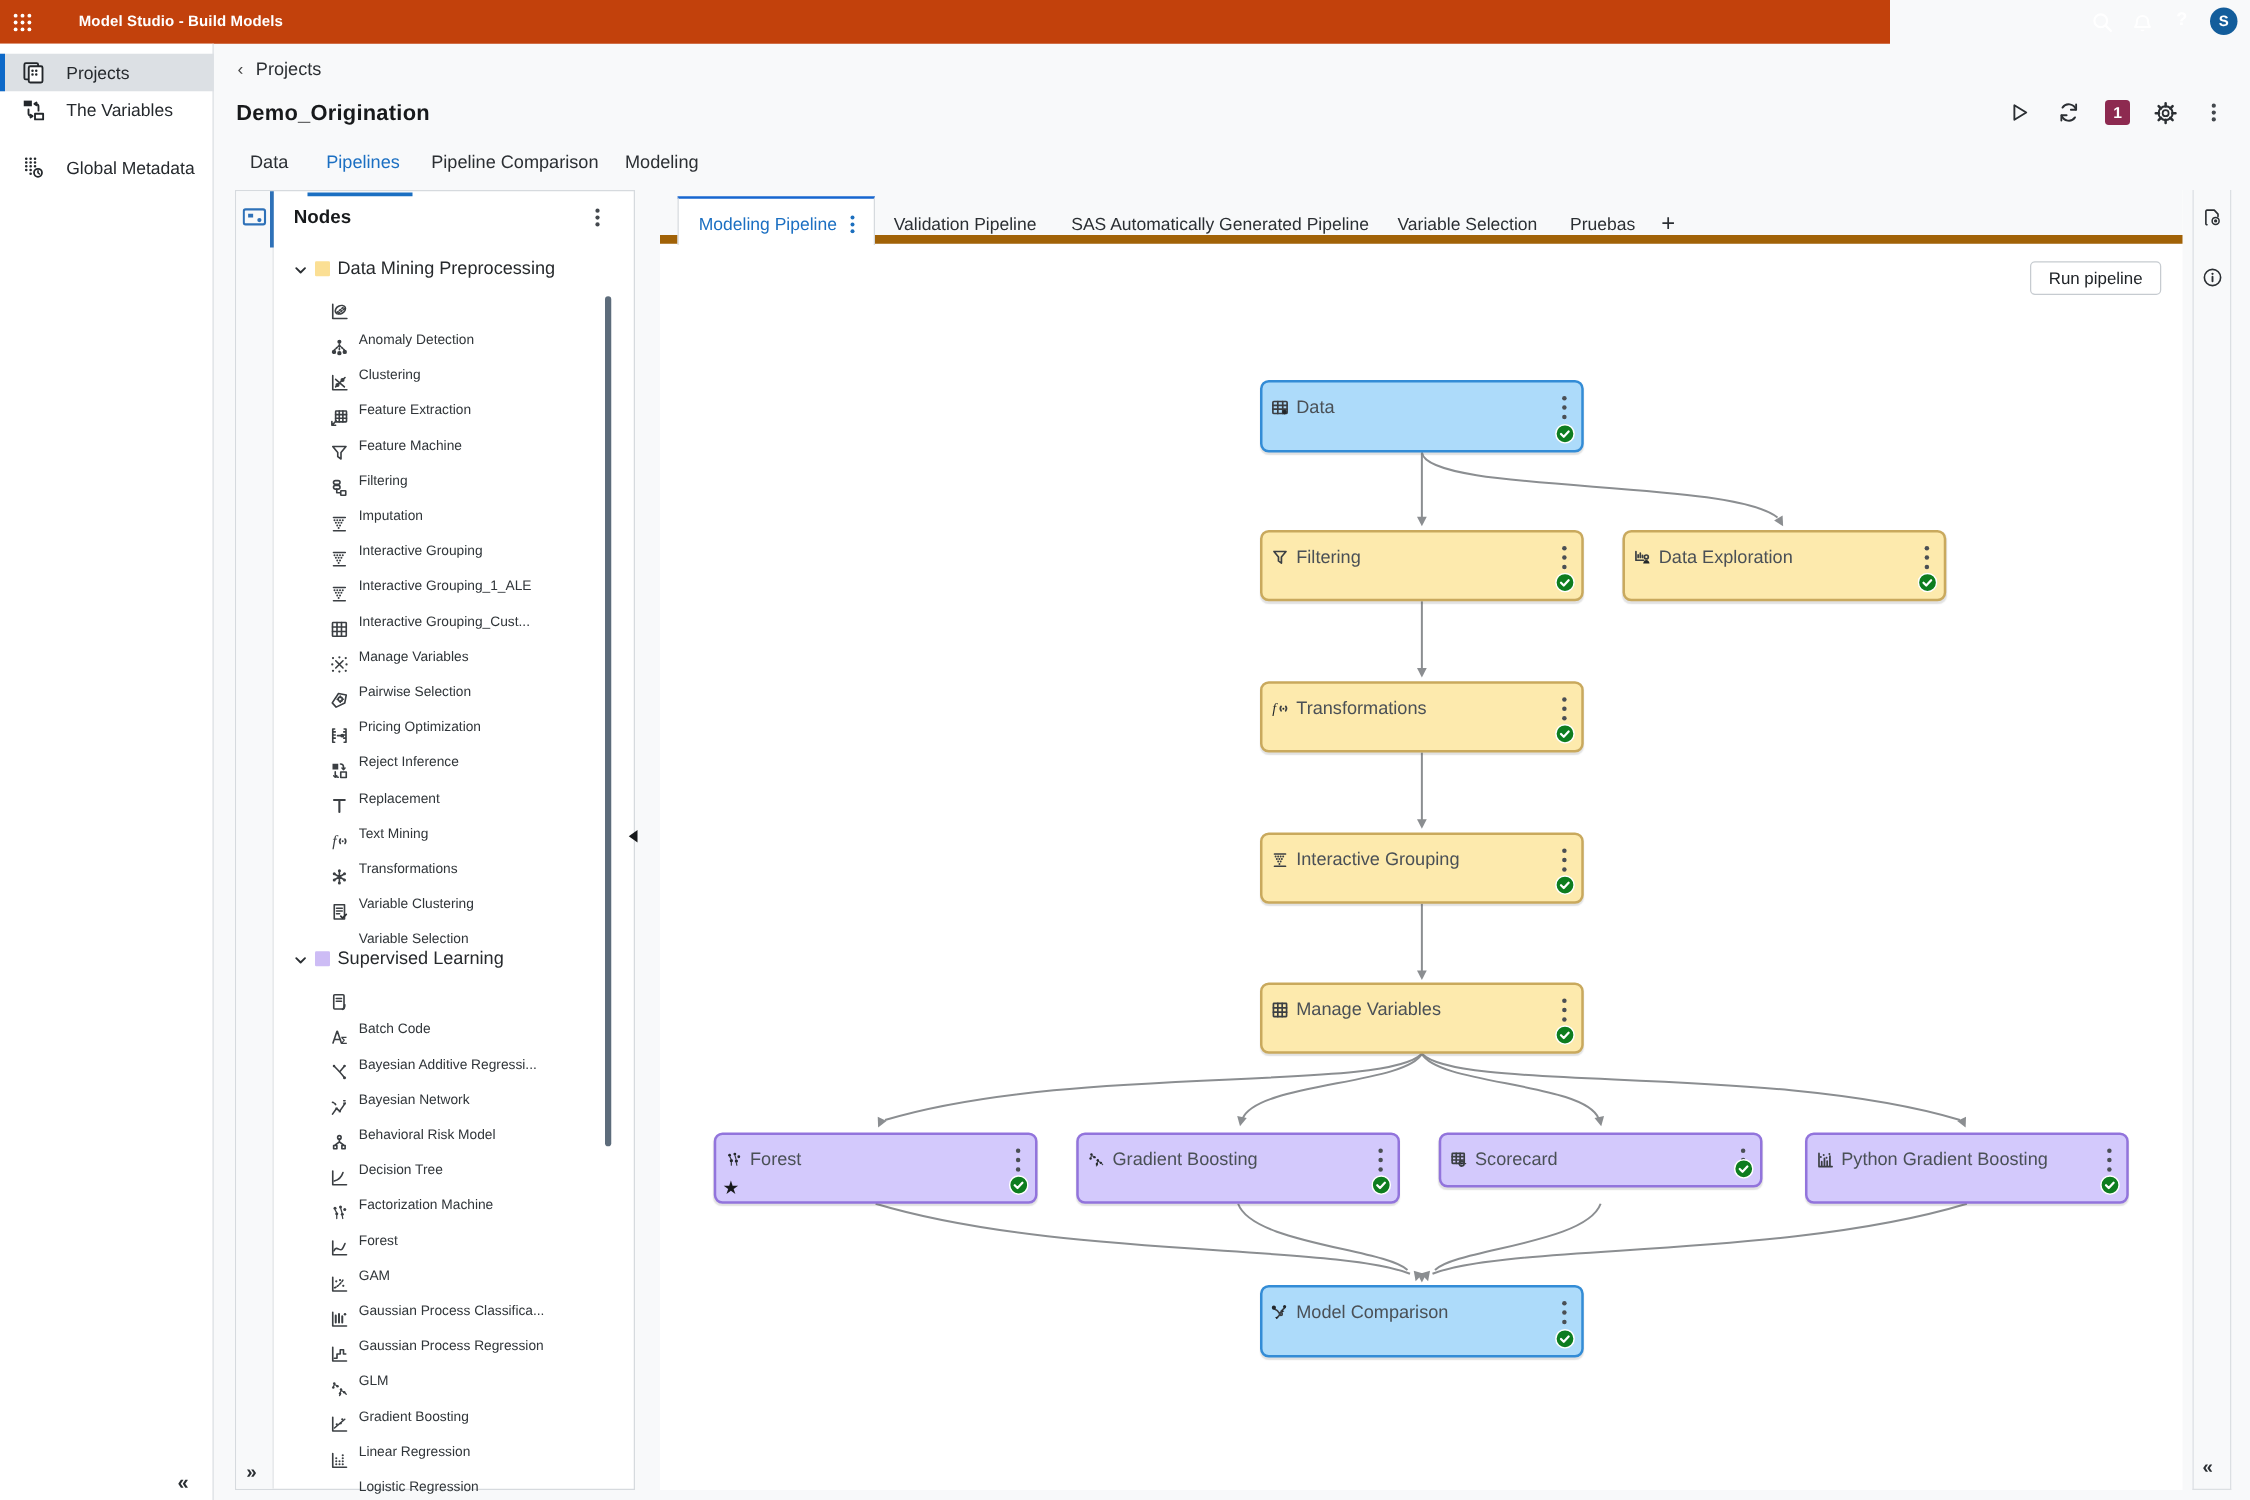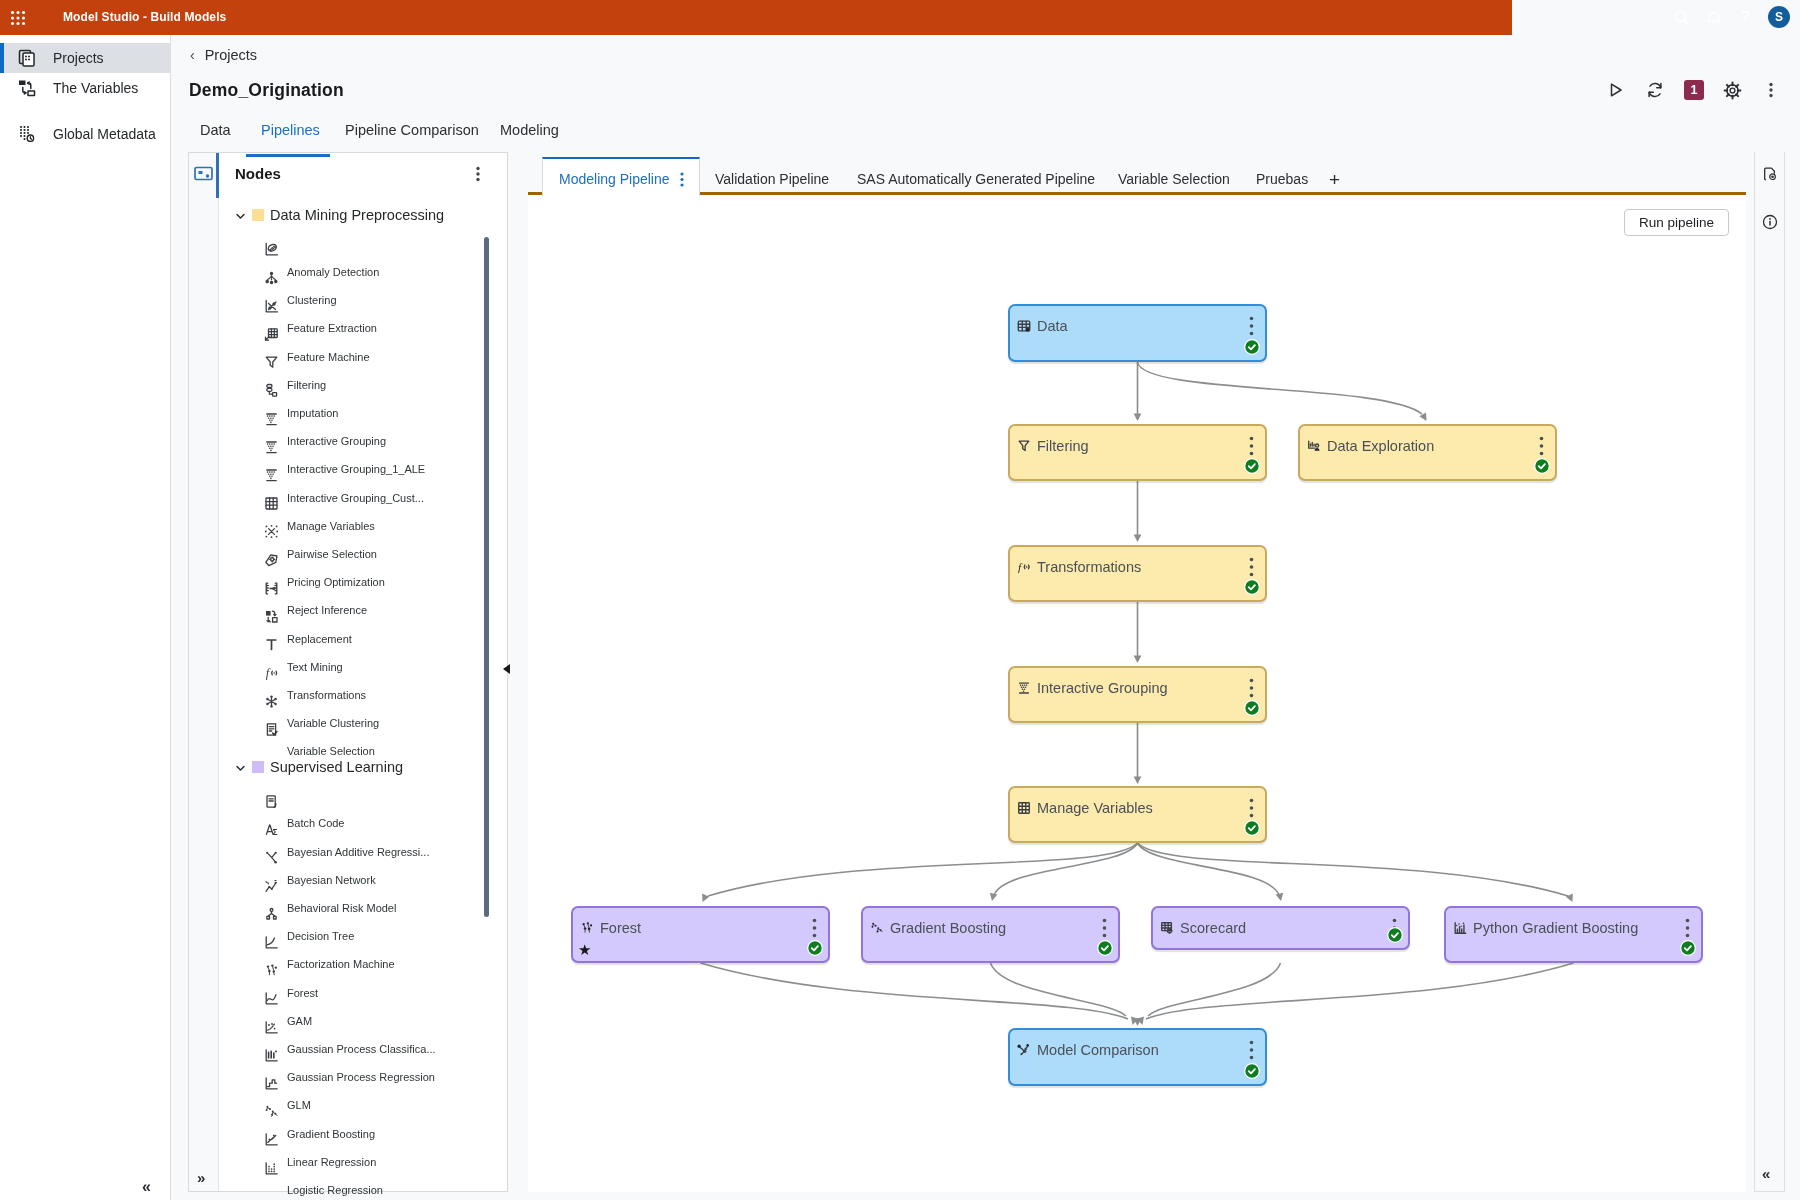--- a/index.html
+++ b/index.html
@@ -41,21 +41,21 @@
 .ghead .chev { width:11px; height:11px; margin-top:2px; }
 .ghead .gsq { width:12px; height:12px; margin-left:6px; border-radius:1px; }
 .ghead .gtx { margin-left:6px; font-size:14.5px; color:#26292c; }
 .lrow { position:absolute; left:75px; height:28px; display:flex; align-items:center; }
 .lrow .lic { width:15px; height:15px; }
 .lrow .ltx { margin-left:8px; font-size:11px; color:#303539; white-space:nowrap;margin-top:44px; }
 #npscroll { position:absolute; left:295px; top:84px; width:5px; height:680px; background:#5d6c7b; border-radius:2.5px; }
 #nphandle { position:absolute; left:503px; top:664px; width:0; height:0; border-top:5px solid transparent; border-bottom:5px solid transparent; border-right:7px solid #17191b; }
 
 #canvas { position:absolute; left:528px; top:152px; width:1218px; height:1040px; background:#fff; }
-#ptabstrip { position:absolute; left:0; top:0; width:1218px; height:43px; background:#f8f9fa; border-bottom:3px solid #a16207; }
+#ptabstrip { position:absolute; left:0; top:0; width:1218px; height:43px; background:#f8f9fa; border-bottom:7px solid #a16207; }
 .ptab { position:absolute; top:6px; height:43px; line-height:43px; font-size:14px; color:#2b2f33; }
 #ptabact { position:absolute; left:14px; top:5px; width:158px; height:39px; background:#fff; border:1px solid #d6dade; border-bottom:none; border-top:2px solid #1766cf; }
 #ptabact .t { position:absolute; left:16px; top:0; height:40px; line-height:40px; font-size:14px; color:#1b6fc2; }
 #ptabact .d { position:absolute; left:137px; top:13px; }
 #runbtn { position:absolute; left:1096px; top:57px; width:105px; height:27px; background:#fff; border:1px solid #c6cbd0; border-radius:4px; font-size:13.5px; color:#202428; text-align:center; line-height:25px; }
 #edges { position:absolute; left:0; top:0; }
 
 .nbox { position:absolute; width:259px; border-radius:7px; border:2px solid; box-shadow:0 1.5px 1px rgba(90,90,90,0.18); }
 .nblue { background:#addbfa; border-color:#338cd6; }
 .nyellow { background:#fdeaad; border-color:#c9a95d; }

